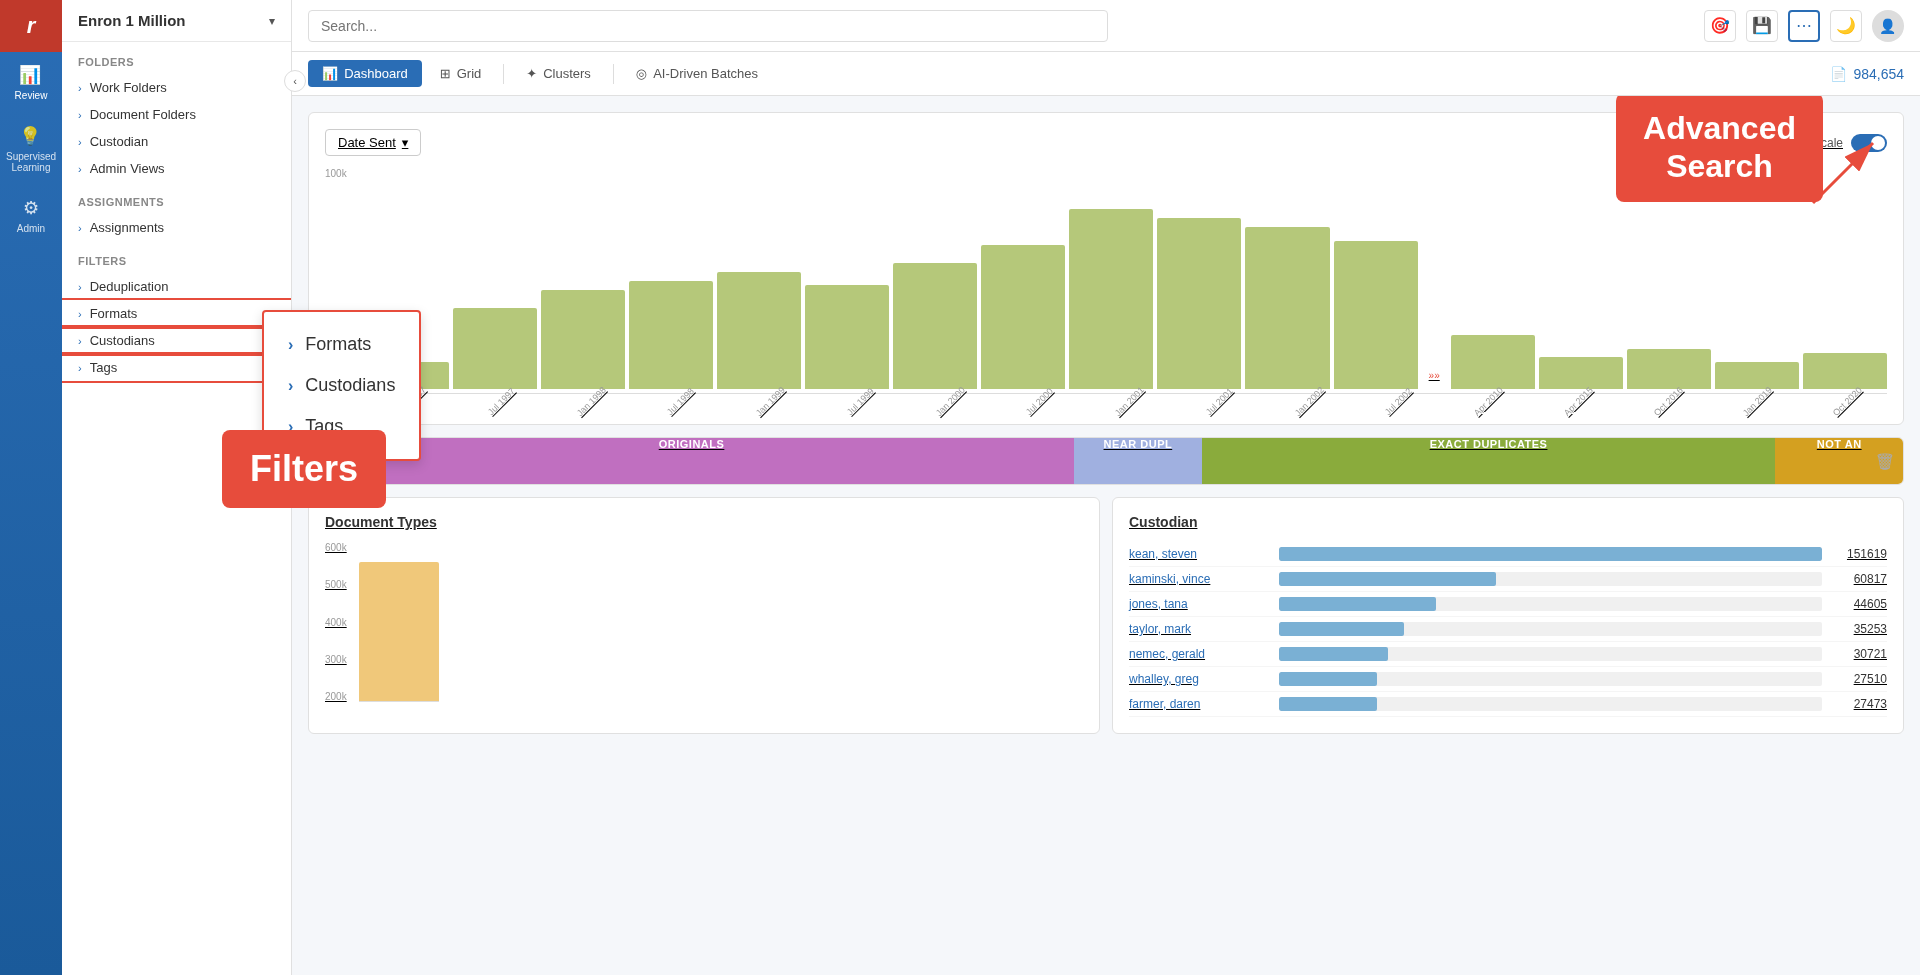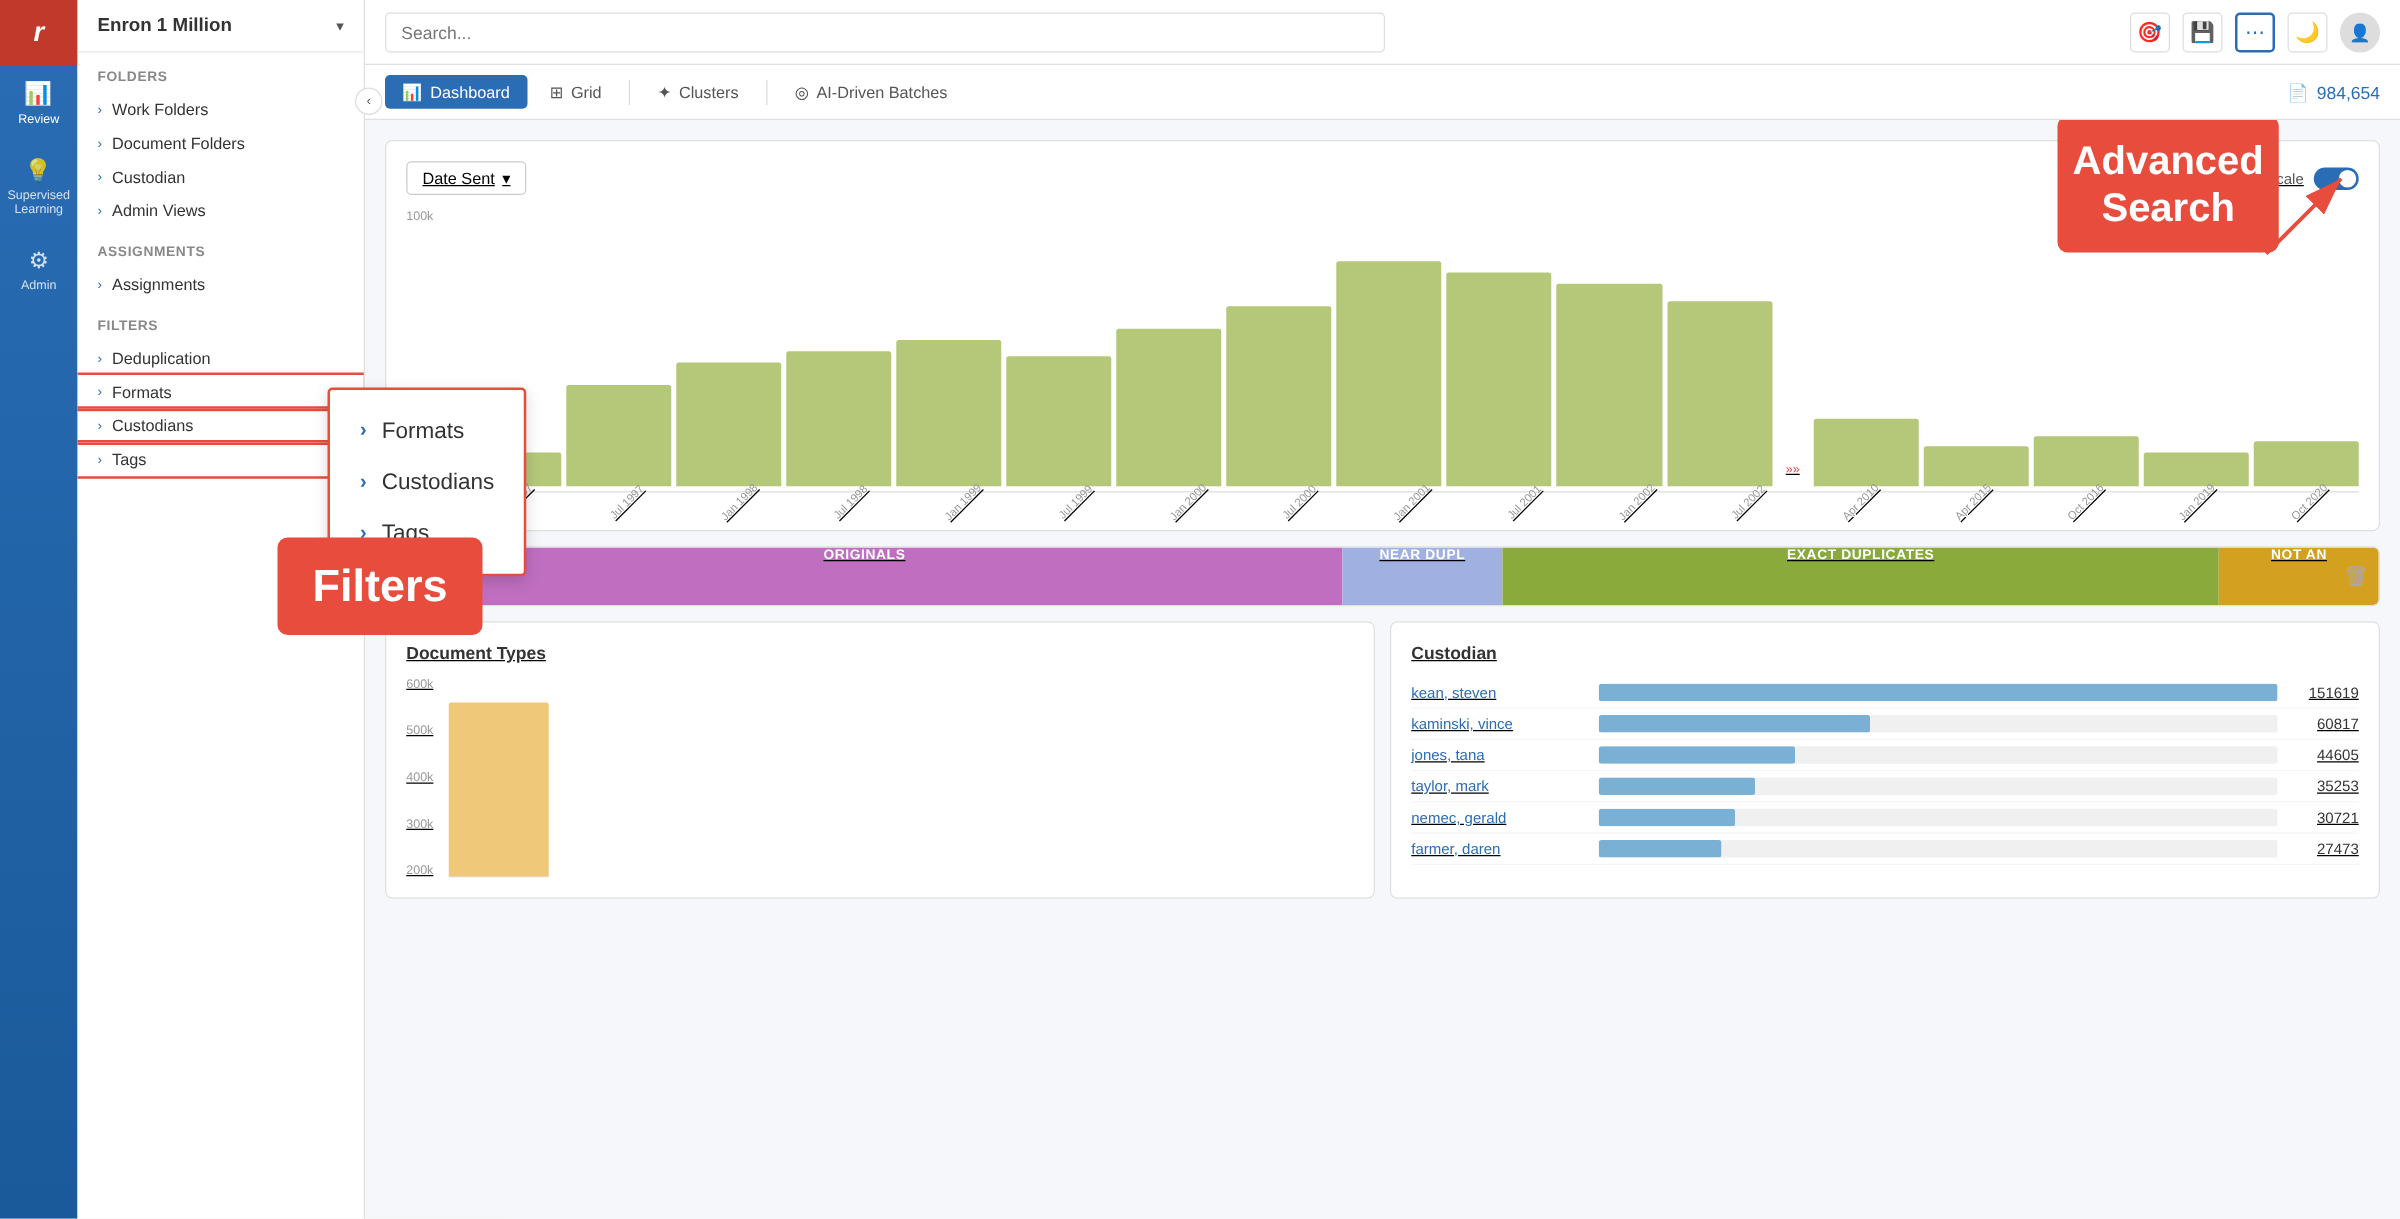--- a/index.html
+++ b/index.html
@@ -420,21 +420,21 @@
       width: 55px;
       text-align: right;
     }
 
     
     .annotation-box {
       position: absolute;
       background: #e74c3c;
       color: white;
       border-radius: 8px;
-      padding: 16px 12px;
+      padding: 16px 27px;
       font-size: 28px;
       font-weight: 700;
       text-align: center;
       line-height: 1.2;
       z-index: 100;
       pointer-events: none;
     }
 
     
     .filter-popup {
@@ -767,20 +767,27 @@
                 <div class="custodian-count">35253</div>
               </div>
               <div class="custodian-row">
                 <div class="custodian-name">nemec, gerald</div>
                 <div class="custodian-bar-wrap">
                   <div class="custodian-bar" style="width: 20%;"></div>
                 </div>
                 <div class="custodian-count">30721</div>
               </div>
               <div class="custodian-row">
+                <div class="custodian-name">whalley, greg</div>
+                <div class="custodian-bar-wrap">
+                  <div class="custodian-bar" style="width: 18%;"></div>
+                </div>
+                <div class="custodian-count">27510</div>
+              </div>
+              <div class="custodian-row">
                 <div class="custodian-name">farmer, daren</div>
                 <div class="custodian-bar-wrap">
                   <div class="custodian-bar" style="width: 18%;"></div>
                 </div>
                 <div class="custodian-count">27473</div>
               </div>
             </div>
         </div>
       </div>
     </div>

